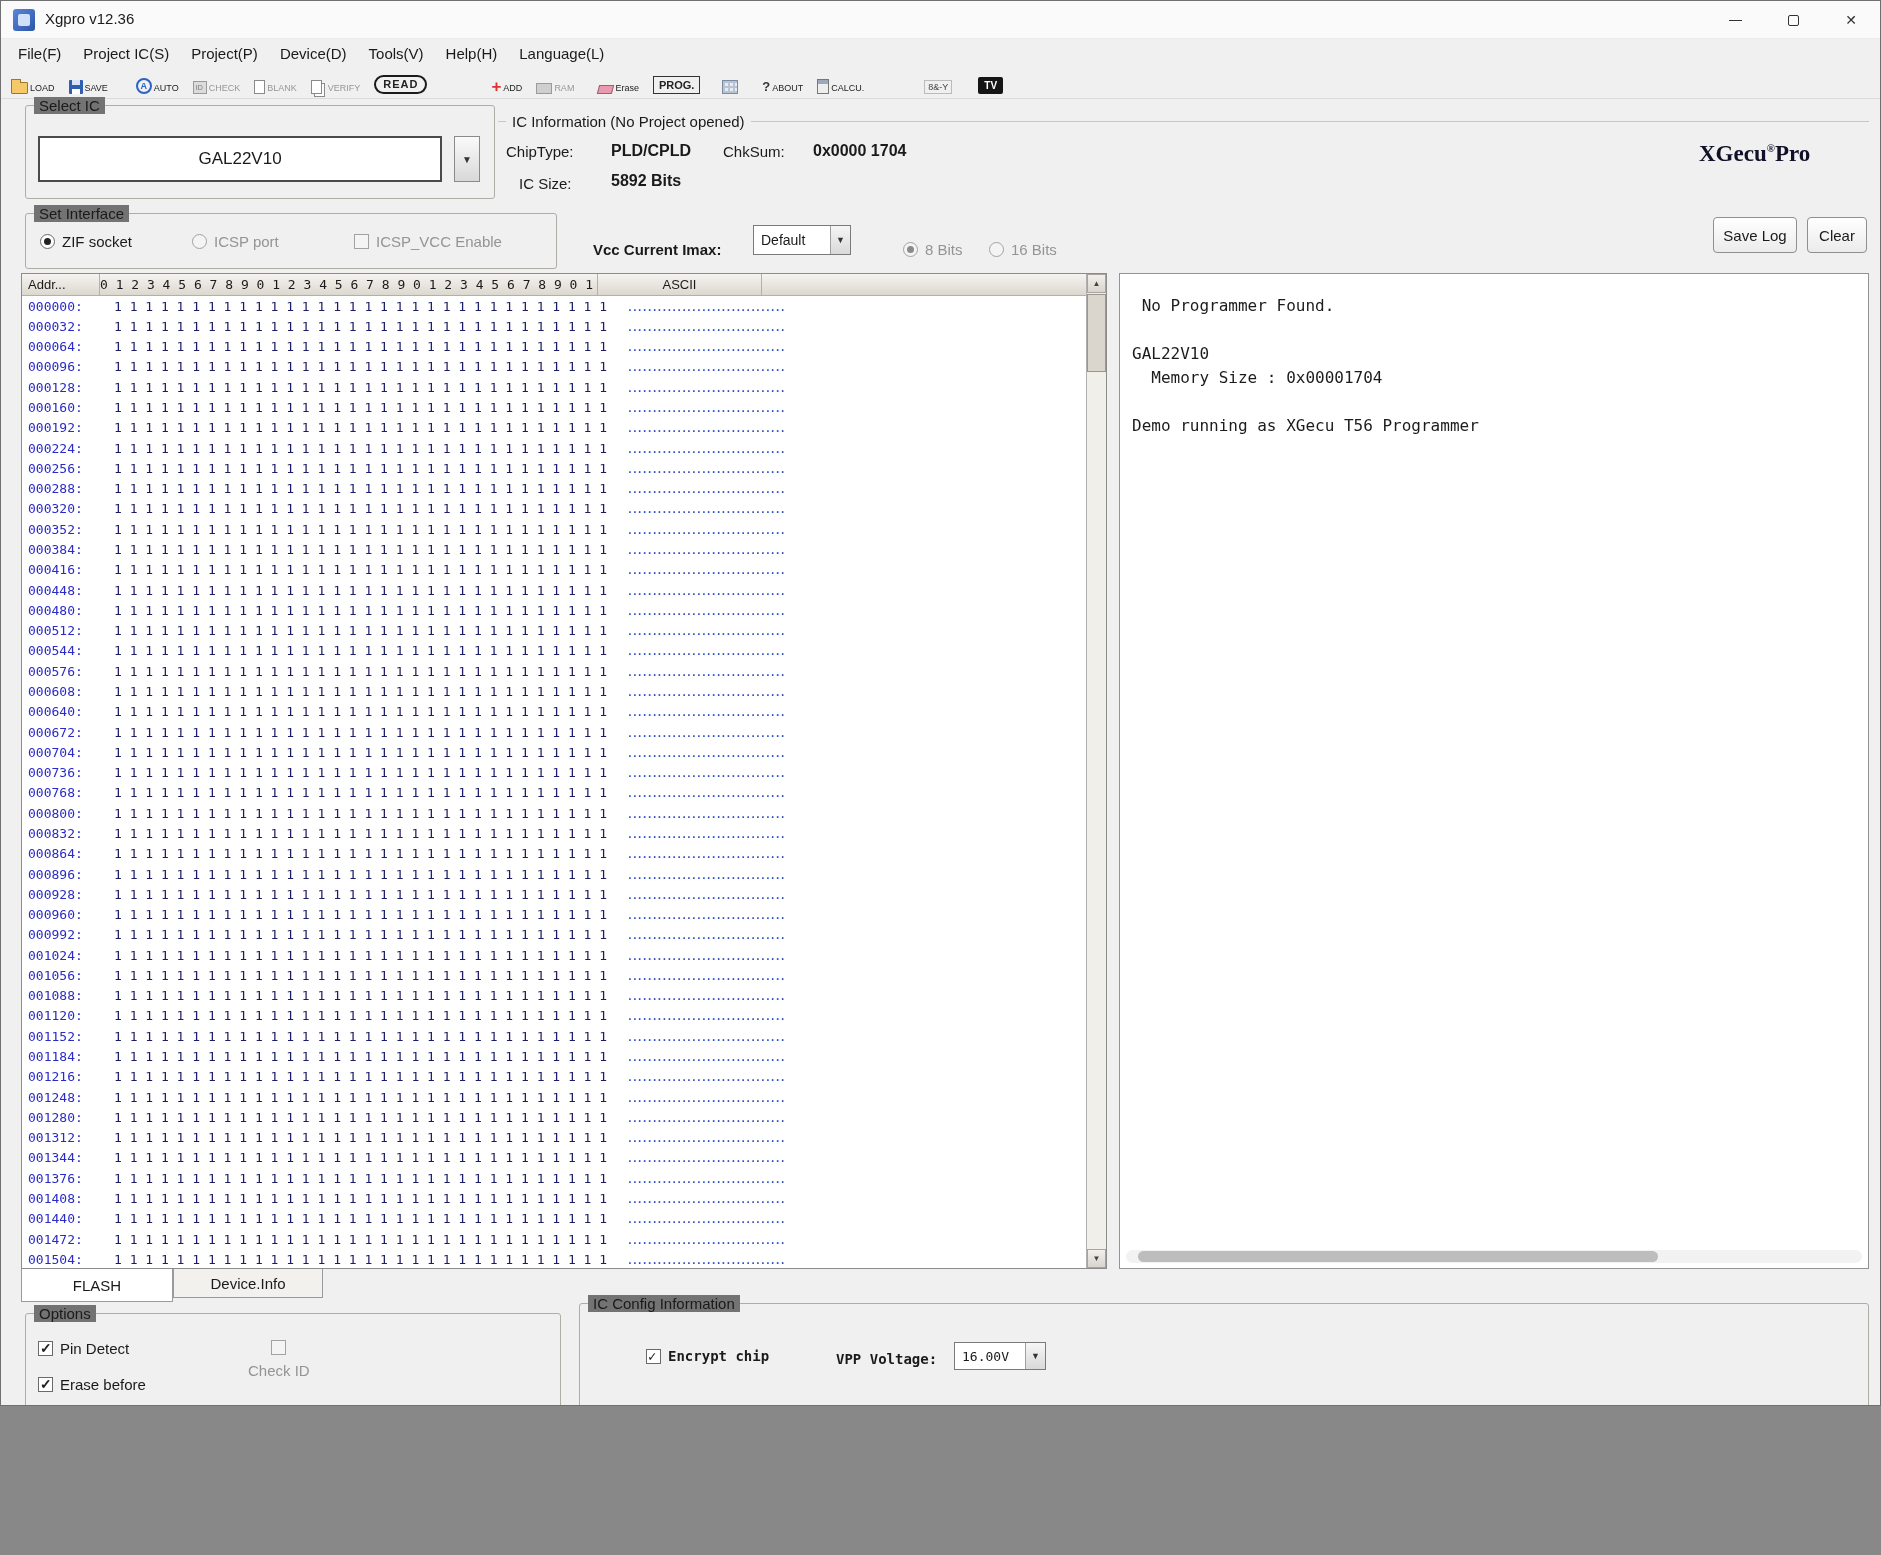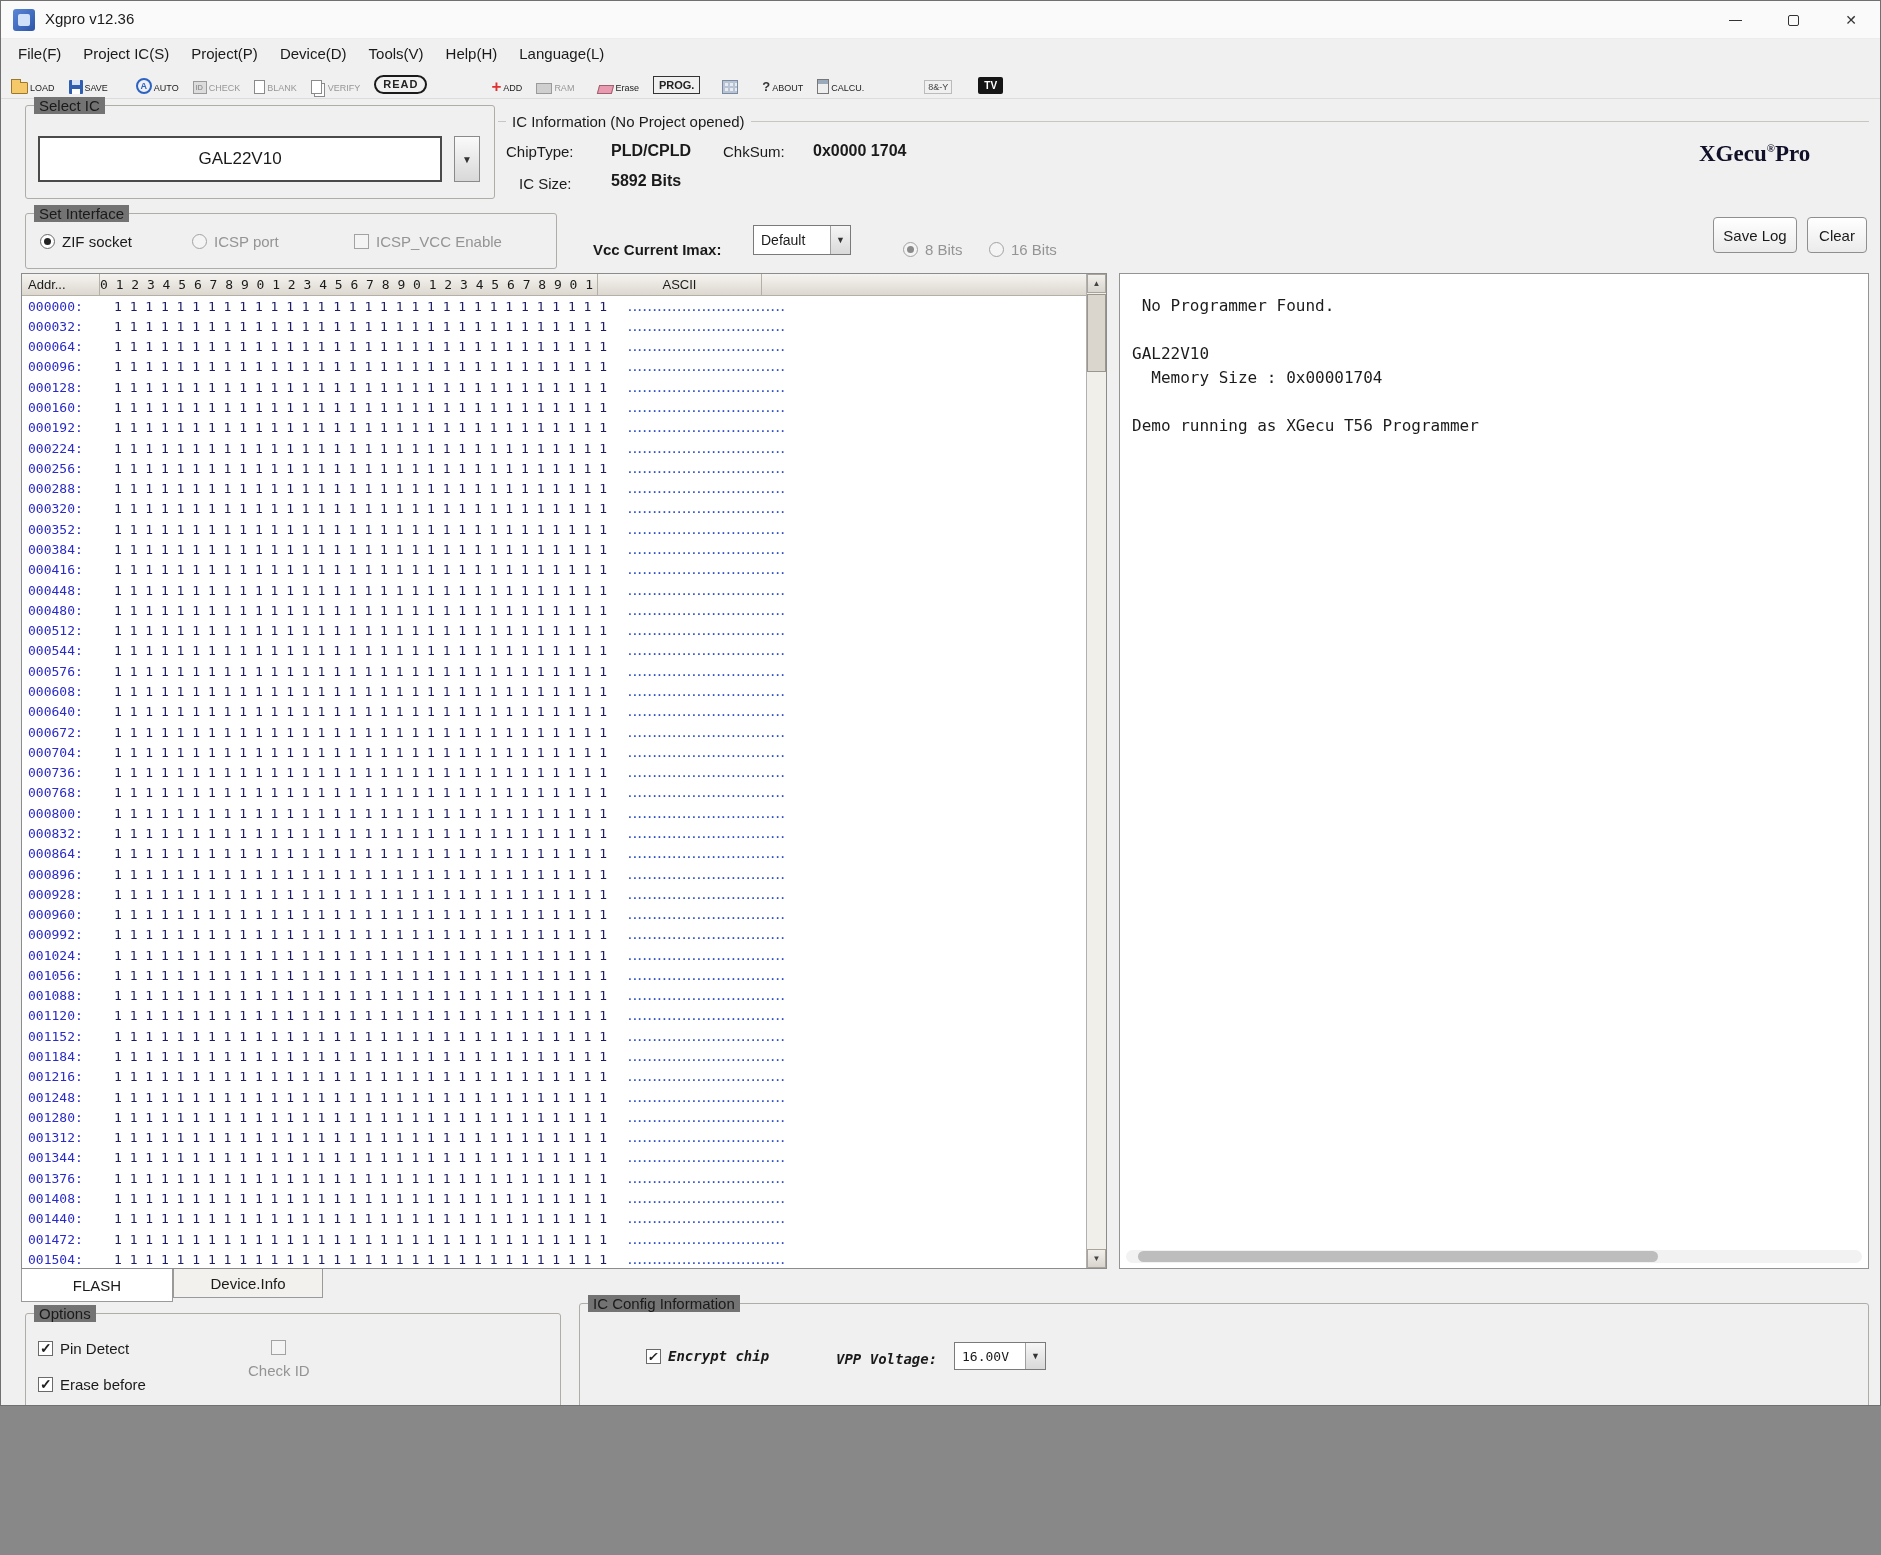--- a/index.html
+++ b/index.html
@@ -128,21 +128,21 @@
   #tab-device{left:172px;top:1268px;width:150px;height:29px;background:#f3f1ed;}
   
   #options-group{left:24px;top:1312px;width:536px;height:212px;}
   .txt{position:absolute;border:1px solid #737373;background:#f97316;font-family:"Liberation Sans",sans-serif;
     font-size:15px;text-align:center;padding:0;outline:none;}
   #addr-range-label{position:absolute;left:222px;top:138px;font-size:15px;font-weight:600;}
   #hex-prefix{position:absolute;left:228px;top:176px;font-size:15px;}
   #range-arrow{position:absolute;left:372px;top:175px;font-size:15px;font-weight:600;}
   
   #icconfig-group{left:578px;top:1302px;width:1290px;height:222px;}
-  .monosmall{font-family:"DejaVu Sans Mono",monospace;font-size:14px;font-weight:600;font-style:italic;}
+  .monosmall{font-family:"DejaVu Sans Mono",monospace;font-size:14px;font-weight:600;}
   #vpp-dd{left:374px;top:38px;width:92px;height:28px;}
   #vpp-dd .dd-val{font-family:"DejaVu Sans Mono",monospace;font-size:13px;}
   #config-progress{position:absolute;left:8px;top:198px;width:1272px;height:15px;background:#f7f7f7;
     border:1px solid #aeaeae;box-shadow:inset 0 1px 2px rgba(0,0,0,.12);}
   
   #status-bar{position:absolute;left:0;top:1528px;width:100%;height:27px;background:#f0f0f0;border-top:1px solid #d4d4d4;}
   #status-ready{position:absolute;left:8px;top:5px;font-size:15px;}
   #status-hw{position:absolute;left:392px;top:7px;font-family:"DejaVu Sans Mono",monospace;font-size:12px;font-weight:bold;color:#222;}
   #status-counter{position:absolute;left:1757px;top:3px;width:92px;height:21px;background:#fff;border:6px solid #0f172a;
     display:flex;align-items:center;justify-content:center;font-size:14px;}

